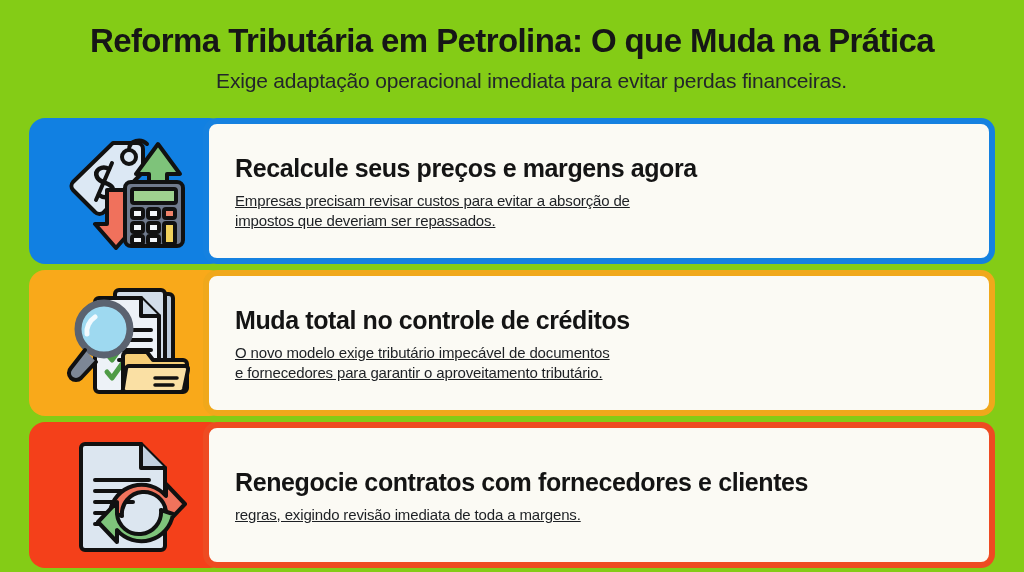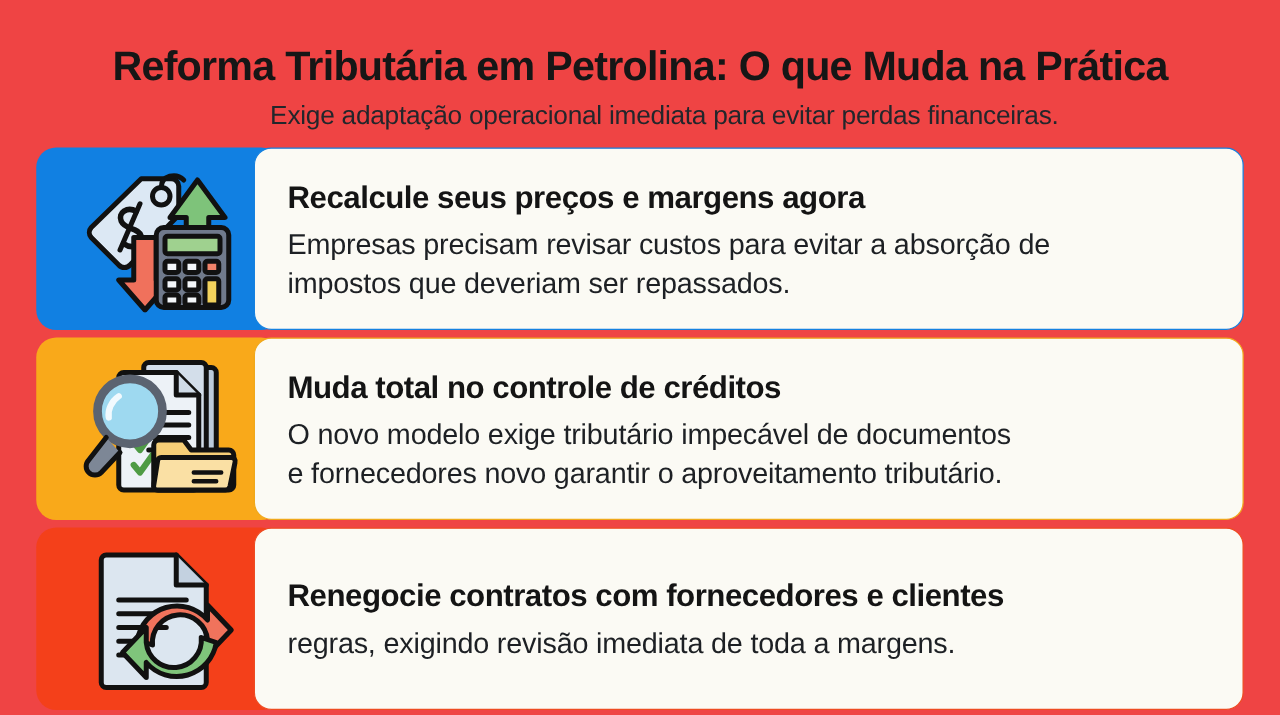--- a/index.html
+++ b/index.html
@@ -4,22 +4,22 @@
 <style>
   * { margin:0; padding:0; box-sizing:border-box; }
   html, body {
     width:1024px; height:572px; overflow:hidden;
     background:#FDFCF6;
     font-family:"Liberation Sans", sans-serif;
   }
   .page {
     position:relative;
     width:1024px; height:572px;
-    background:#ef4444;
-    padding:16px;
+    background:#84cc16;
+    padding:4px;
   }
 
   
   .header { text-align:center; padding-top:19px; }
   .title {
     font-size:33px;
     font-weight:bold;
     letter-spacing:-0.6px;
     color:#161616;
     line-height:1.12;
@@ -57,42 +57,43 @@
     align-items:center;
     justify-content:center;
     z-index:1;
   }
   .text-panel {
     position:relative;
     flex:1 1 auto;
     margin-left:-22px;
     background:#FBFAF4;
     border-radius:14px;
-    border:1px solid #701a75;
+    border:6px solid #701a75;
     padding:14px 22px 10px 26px;
     z-index:2;
     display:flex;
     flex-direction:column;
     justify-content:center;
   }
   .card-title {
     font-size:25px;
     font-weight:bold;
     color:#141414;
     letter-spacing:-0.4px;
     line-height:1.1;
     white-space:nowrap;
   }
   .card-body {
-    font-size:23px;
+    font-size:15px;
     font-weight:400;
     color:#1d2024;
     line-height:1.33;
     margin-top:8px;
     letter-spacing:-0.15px;
+    text-decoration:underline;
   }
   .card-body span { display:block; white-space:nowrap; }
 
   
   .card-1 .icon-panel { background:#1180E2; }
   .card-1 .text-panel { border-color:#1581E0; }
   .card-2 .icon-panel { background:#F9A91A; }
   .card-2 .text-panel { border-color:#F0A81B; }
   .card-3 .icon-panel { background:#F4401A; }
   .card-3 .text-panel { border-color:#EE4B22; }
@@ -173,21 +174,21 @@
             <circle cx="41" cy="45" r="26" fill="none" stroke="#5B6370" stroke-width="7"></circle>
             <path d="M32 33 C26 37 23 44 24 50" stroke="#F2FAFE" stroke-width="5" fill="none"></path>
             <path d="M22 66 L8 84 A7 7 0 0 0 18 94 L33 78" fill="#7D8796"></path>
           </g>
         </svg>
       </div>
       <div class="text-panel">
         <div class="card-title">Muda total no controle de créditos</div>
         <div class="card-body">
           <span>O novo modelo exige tributário impecável de documentos</span>
-          <span>e fornecedores novo garantir o aproveitamento tributário.</span>
+          <span>e fornecedores para garantir o aproveitamento tributário.</span>
         </div>
       </div>
     </div>
 
     <div class="card card-3">
       <div class="icon-panel">
         <svg class="icon-svg" width="128" height="118" viewBox="0 0 128 118">
           <g stroke="#111" stroke-width="4" stroke-linejoin="round" stroke-linecap="round">
 
             <path d="M22 8 L78 8 L102 32 L102 110 A4 4 0 0 1 98 114 L22 114 A4 4 0 0 1 18 110 L18 12 A4 4 0 0 1 22 8 Z" fill="#DCE6F0"></path>

